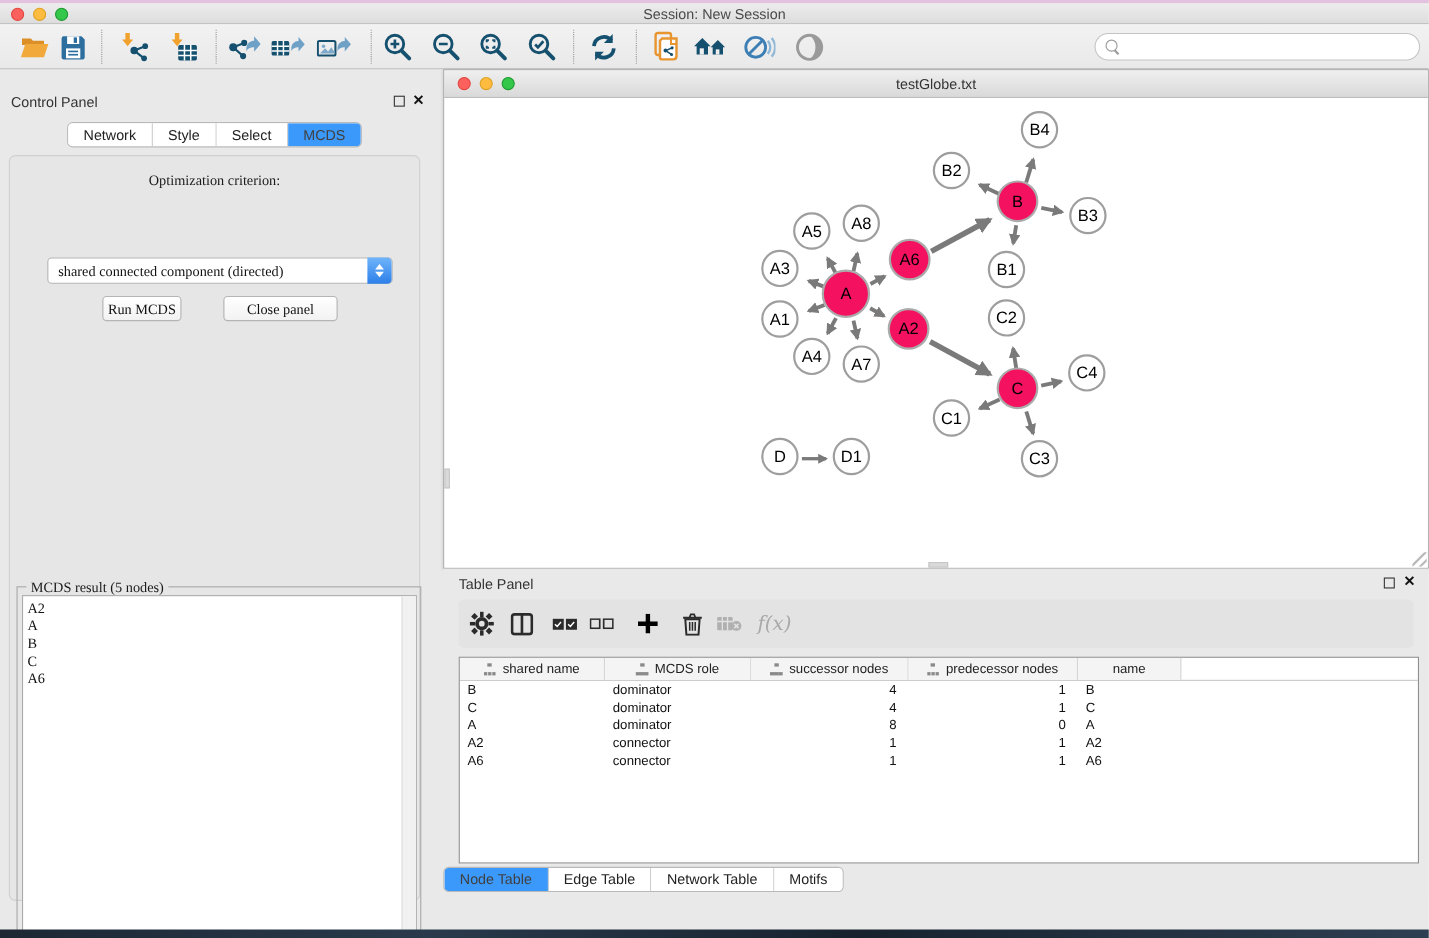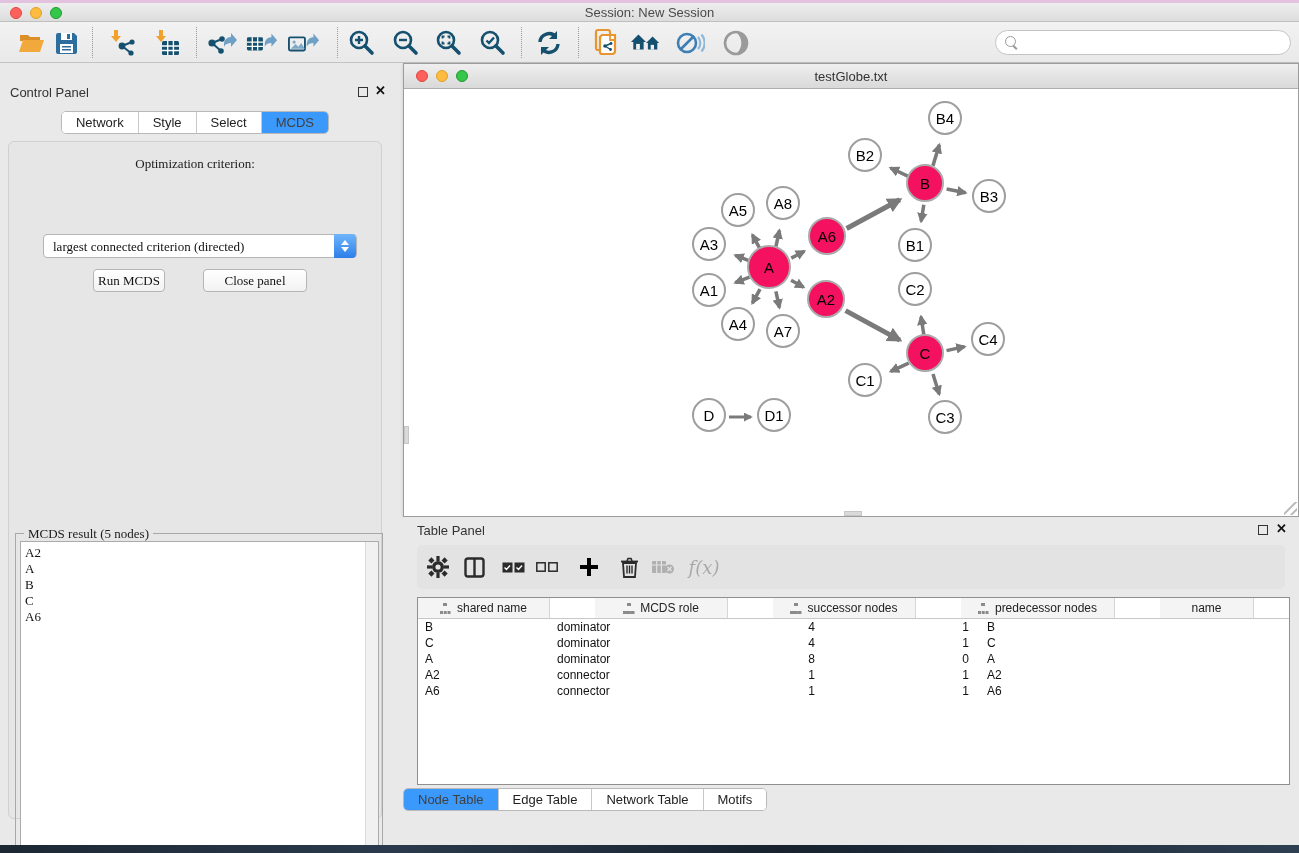--- a/index.html
+++ b/index.html
@@ -87,21 +87,21 @@
   .gnode.hl { background:#F4115F; border-color:#ABABAB; }
   .grip { position:absolute; right:1px; bottom:1px; width:13px; height:13px; overflow:hidden; }
   .grip i { position:absolute; background:#B9B9B9; width:22px; height:1.5px; transform:rotate(-45deg); }
   .scroll-thumb { position:absolute; background:#DADADA; border:1px solid #C6C6C6; }
   
   .tpanel { position:absolute; left:403px; top:517px; width:896px; height:295px; background:#E9E9E9; }
   .ttoolbar { position:absolute; left:14px; top:28px; width:868px; height:44px; background:#E3E3E3; border-radius:5px; }
   .ttool { position:absolute; top:8px; width:28px; height:28px; display:flex; align-items:center; justify-content:center; }
   .fx { font-family:"DejaVu Serif", serif; font-style:italic; font-size:18px; color:#A9A9A9; }
   .tblwrap { position:absolute; left:14px; top:80px; width:873px; height:188px; background:#fff; border:1px solid #8F8F8F; overflow:hidden; }
-  .thead { display:flex; height:21px; border-bottom:1px solid #C8C8C8;gap:45px; }
+  .thead { display:flex; height:21px; border-bottom:1px solid #C8C8C8; }
   .th { display:flex; align-items:center; justify-content:center; gap:6px; background:#F4F4F4; border-right:1px solid #D6D6D6; font-size:12px; color:#222; }
   .tree-ico { width:11px; height:11px; position:relative; }
   .tree-ico::before { content:""; position:absolute; left:3.5px; top:0; width:4px; height:3px; background:#8a8a8a; }
   .tree-ico::after { content:""; position:absolute; left:0; bottom:0; width:3.5px; height:3px; background:#8a8a8a; box-shadow:7.5px 0 0 #8a8a8a, 3.75px 0 0 #8a8a8a; }
   .trow { display:flex; height:16px; }
   .td { font-size:12px; line-height:16px; color:#111; white-space:nowrap; overflow:hidden; }
   .td.l { text-align:left; padding-left:7px; }
   .td.r { text-align:right; padding-right:11px; }
   .ttabs { position:absolute; left:0; width:100%; top:271px; display:flex; justify-content:flex-start; }
   
@@ -277,21 +277,21 @@
       <div class="tabgrp" id="cp-tabs">
           <span class="tab">Network</span>
           <span class="tab">Style</span>
           <span class="tab">Select</span>
           <span class="tab active">MCDS</span>
         </div>
     </div>
     <div class="cp-body">
       <div class="opt-label">Optimization criterion:</div>
       <div class="dropdown">
-        <span class="dval">largest connected criterion (directed)</span>
+        <span class="dval">shared connected component (directed)</span>
         <span class="dd-step">
             <i class="chev-up"></i>
             <i class="chev-dn"></i>
           </span>
       </div>
       <div class="btn" style="left:84px; width:72px">Run MCDS</div>
       <div class="btn" style="left:194px; width:104px">Close panel</div>
       <div class="groupbox">
         <span class="legend">MCDS result (5 nodes)</span>
         <div class="listbox">

